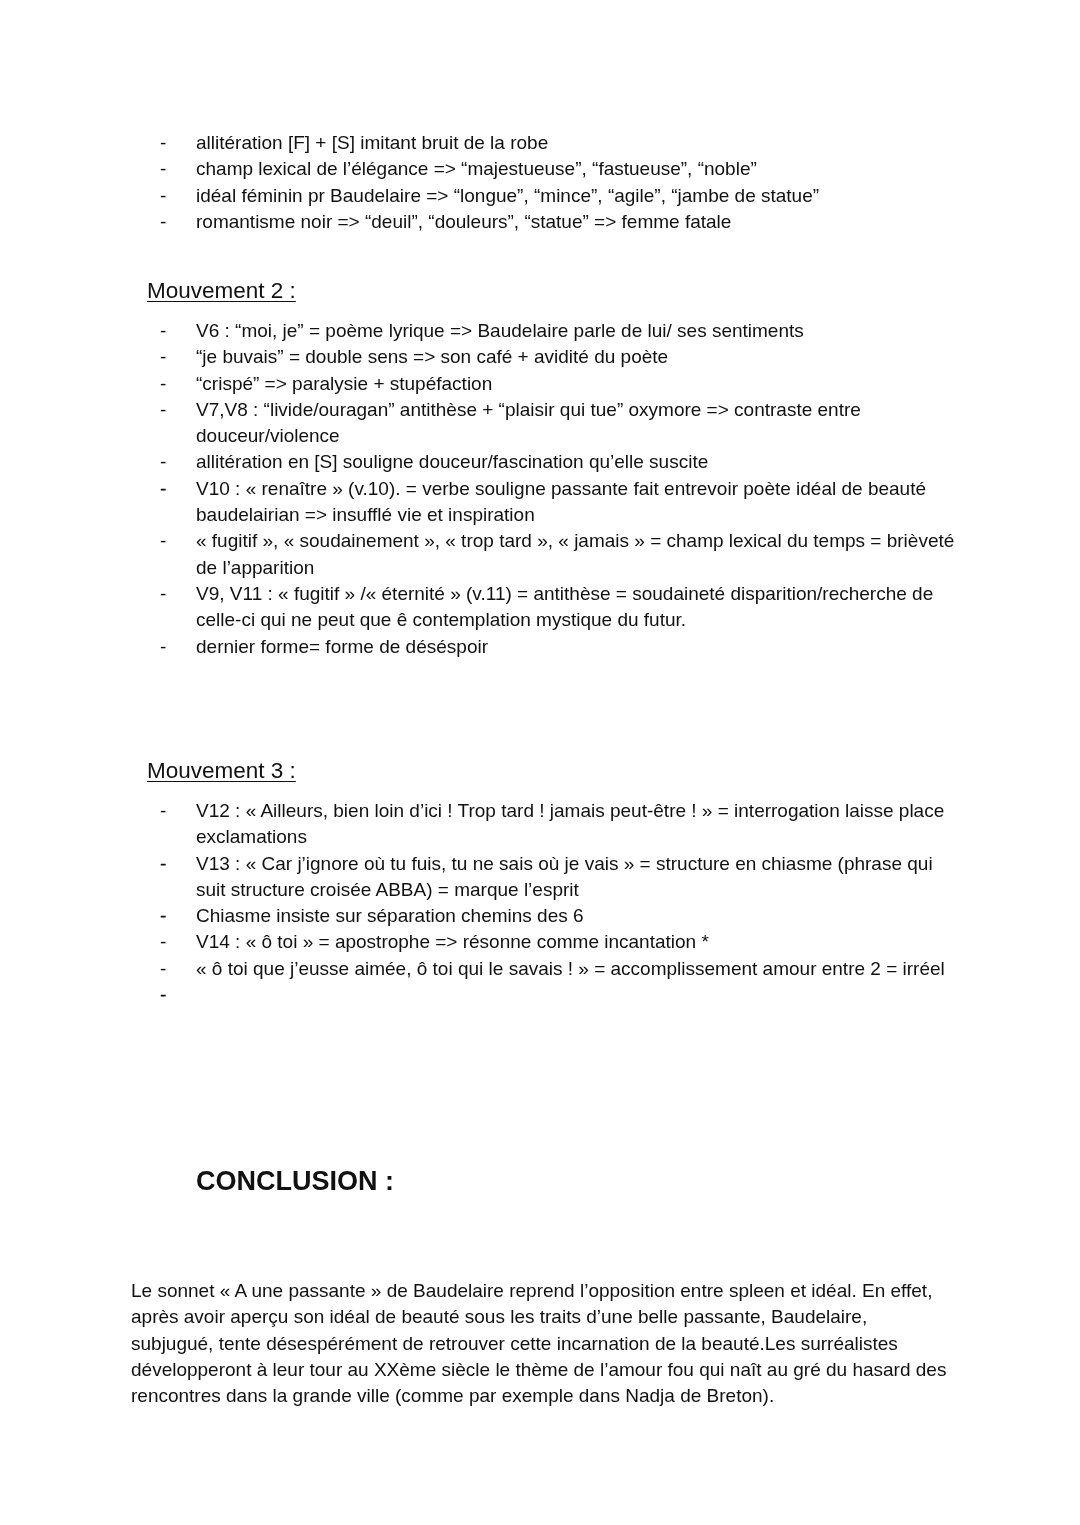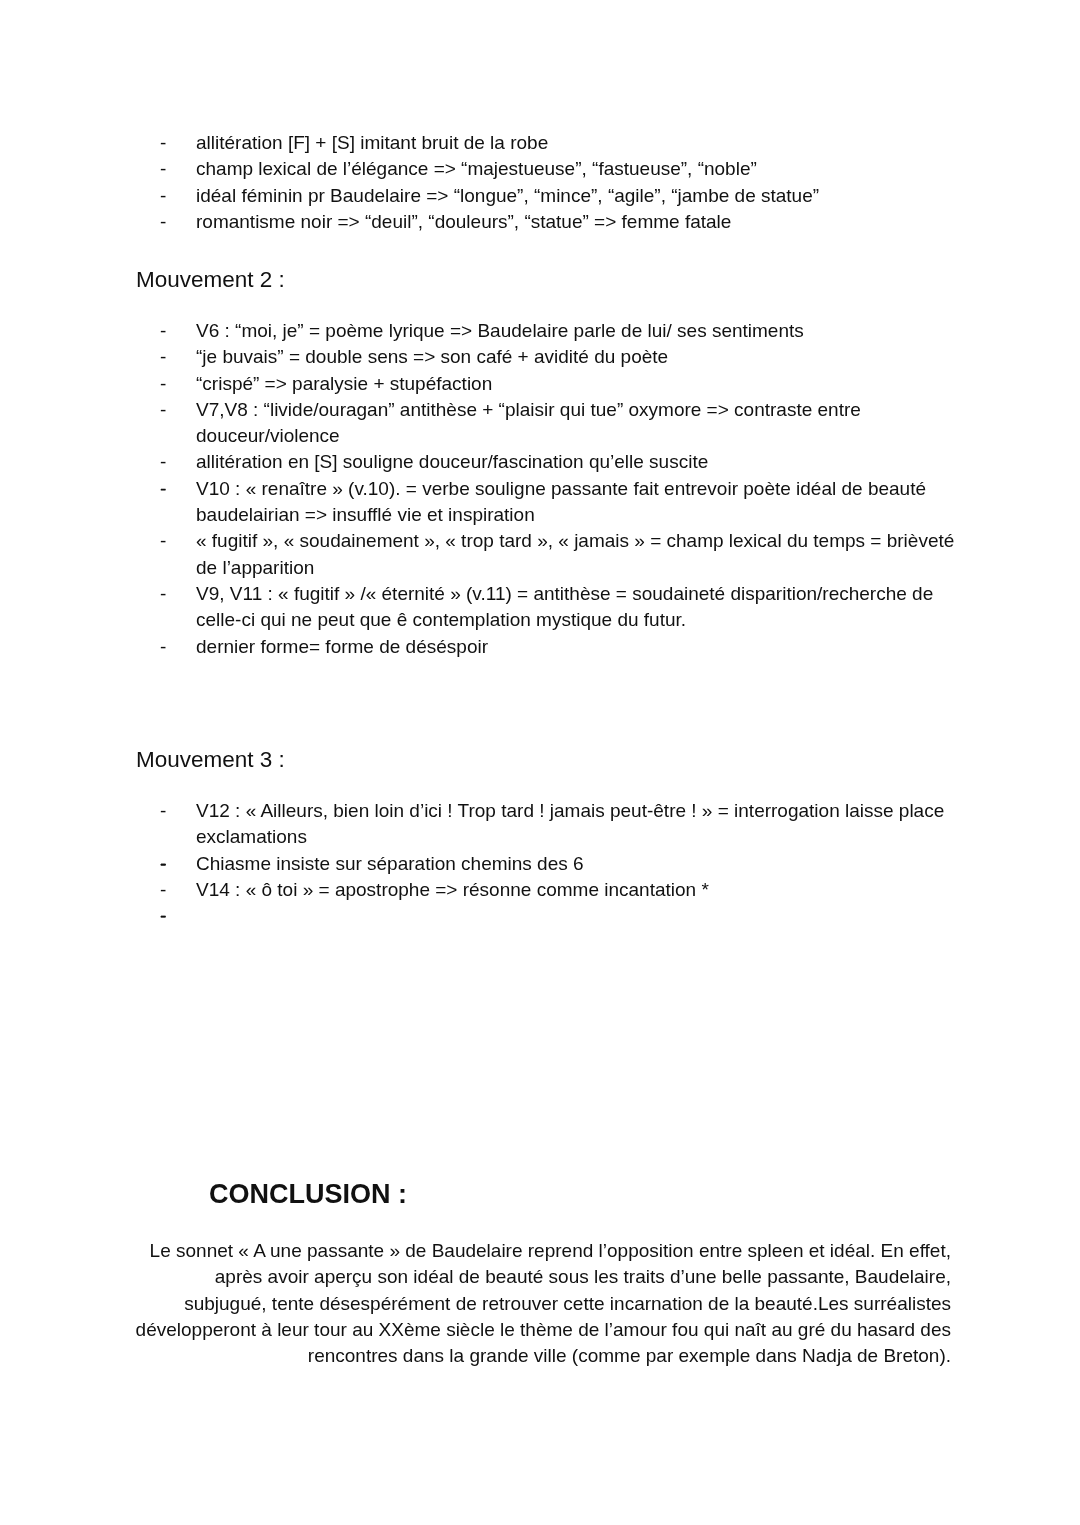--- a/index.html
+++ b/index.html
@@ -5,28 +5,28 @@
     html, body { margin: 0; padding: 0; background: #ffffff; }
     body {
       width: 1080px; height: 1525px; position: relative; overflow: hidden;
       font-family: "Liberation Sans", sans-serif; color: #111111;
     }
     .page { position: absolute; left: 0; top: 0; width: 1080px; height: 1525px; }
     .list { position: absolute; left: 130px; width: 830px; margin: 0; padding: 0; list-style: none; }
     .item { position: relative; padding-left: 66px; font-size: 19px; line-height: 26.3px; }
     .dash { position: absolute; left: 30px; top: 0; }
     .heading {
-      position: absolute; left: 131px; font-size: 22.5px; 
-      text-underline-offset: 3px; text-decoration-thickness: 1px; margin: 5px; font-weight: normal;
+      position: absolute; left: 131px; font-size: 22.5px; text-decoration: underline;
+      text-underline-offset: 3px; text-decoration-thickness: 1px; margin: 16px; font-weight: normal;
     }
     .conclusion-title {
-      position: absolute; left: 196px; top: 1166px; font-size: 27px; font-weight: bold; margin: 13px;
+      position: absolute; left: 196px; top: 1166px; font-size: 27px; font-weight: bold; margin: 0;
     }
     .conclusion-text {
-      position: absolute; left: 131px; top: 1238px; width: 820px; font-size: 19px; line-height: 26.3px; margin: 0; text-align: right;
+      position: absolute; left: 131px; top: 1278px; width: 820px; font-size: 19px; line-height: 26.3px; margin: 0;
     }
   </style>
 </head>
 <body>
 
 <div class="page">
 
   <ul class="list" style="top:130px;">
     <li class="item"><span class="dash">-</span><span>allitération [F] + [S] imitant bruit de la robe</span></li>
     <li class="item"><span class="dash">-</span><span>champ lexical de l’élégance =&gt; “majestueuse”, “fastueuse”, “noble”</span></li>
@@ -47,25 +47,25 @@
     <li class="item"><span class="dash">-</span><span> « fugitif », « soudainement », « trop tard », « jamais » = champ lexical du temps = brièveté de l’apparition</span></li>
     <li class="item"><span class="dash">-</span><span>V9, V11 : « fugitif » /« éternité » (v.11) = antithèse = soudaineté disparition/recherche de celle-ci qui ne peut que ê contemplation mystique du futur.</span></li>
     <li class="item"><span class="dash">-</span><span>dernier forme= forme de déséspoir</span></li>
   </ul>
 
   <h2 class="heading" style="top:742px;">Mouvement 3 :</h2>
 
   <ul class="list" style="top:798px;">
     <li class="item"><span class="dash">-</span><span>V12 : « Ailleurs, bien loin d’ici ! Trop tard ! jamais peut-être ! » = interrogation laisse place exclamations</span></li>
     <li class="item"><span class="dash">-</span></li>
-    <li class="item"><span class="dash">-</span></li>
+    <li class="item"><span class="dash">-</span><span>V13 : « Car j’ignore où tu fuis, tu ne sais où je vais » = structure en chiasme (phrase qui suit structure croisée ABBA) = marque l’esprit</span></li>
     <li class="item"><span class="dash">-</span></li>
     <li class="item"><span class="dash">-</span><span>Chiasme insiste sur séparation chemins des 6</span></li>
     <li class="item"><span class="dash">-</span><span>V14 : « ô toi » = apostrophe =&gt; résonne comme incantation *</span></li>
-    <li class="item"><span class="dash">-</span></li>
+    <li class="item"><span class="dash">-</span><span> « ô toi que j’eusse aimée, ô toi qui le savais ! » = accomplissement  amour entre 2 = irréel</span></li>
     <li class="item"><span class="dash">-</span></li>
     <li class="item"><span class="dash">-</span><span>&nbsp;</span></li>
   </ul>
 
   <h2 class="conclusion-title">CONCLUSION :</h2>
 
   <p class="conclusion-text">Le sonnet « A une passante » de Baudelaire reprend l’opposition entre spleen et idéal. En effet, après avoir aperçu son idéal de beauté sous les traits d’une belle passante, Baudelaire, subjugué, tente désespérément de retrouver cette incarnation de la beauté.Les surréalistes développeront à leur tour au XXème siècle le thème de l’amour fou qui naît au gré du hasard des rencontres dans la grande ville (comme par exemple dans Nadja de Breton).</p>
 
 </div>
 

